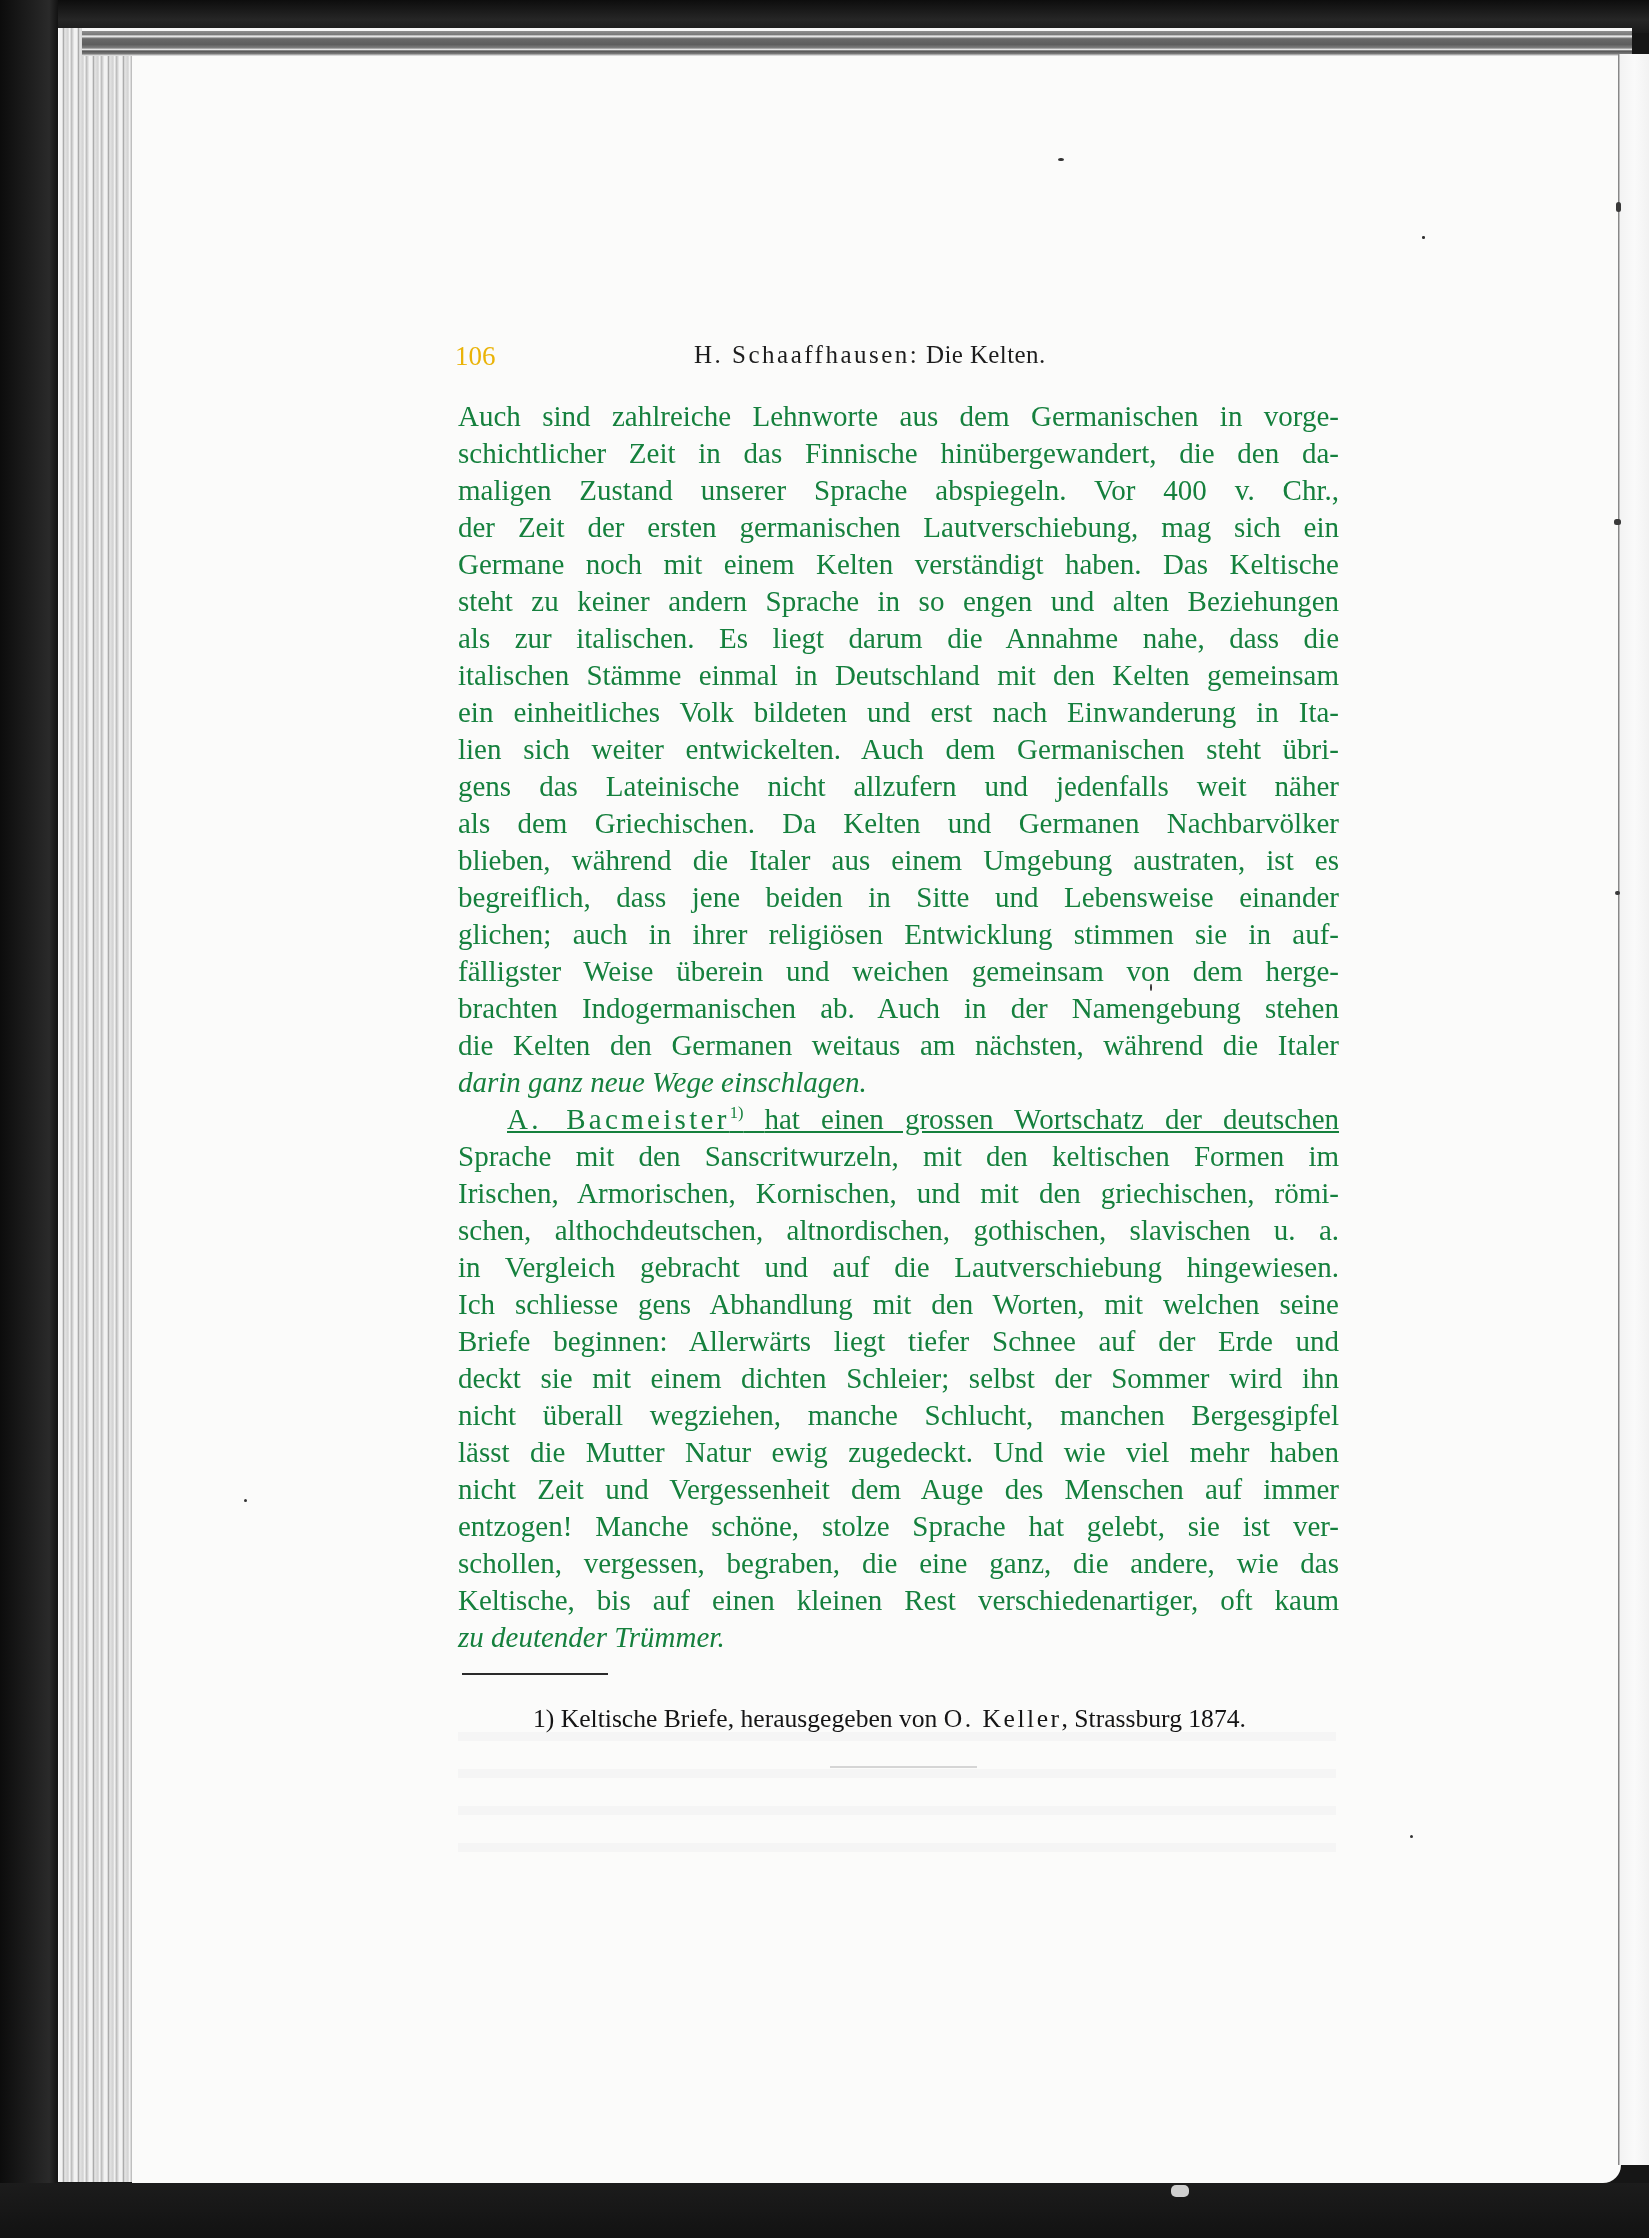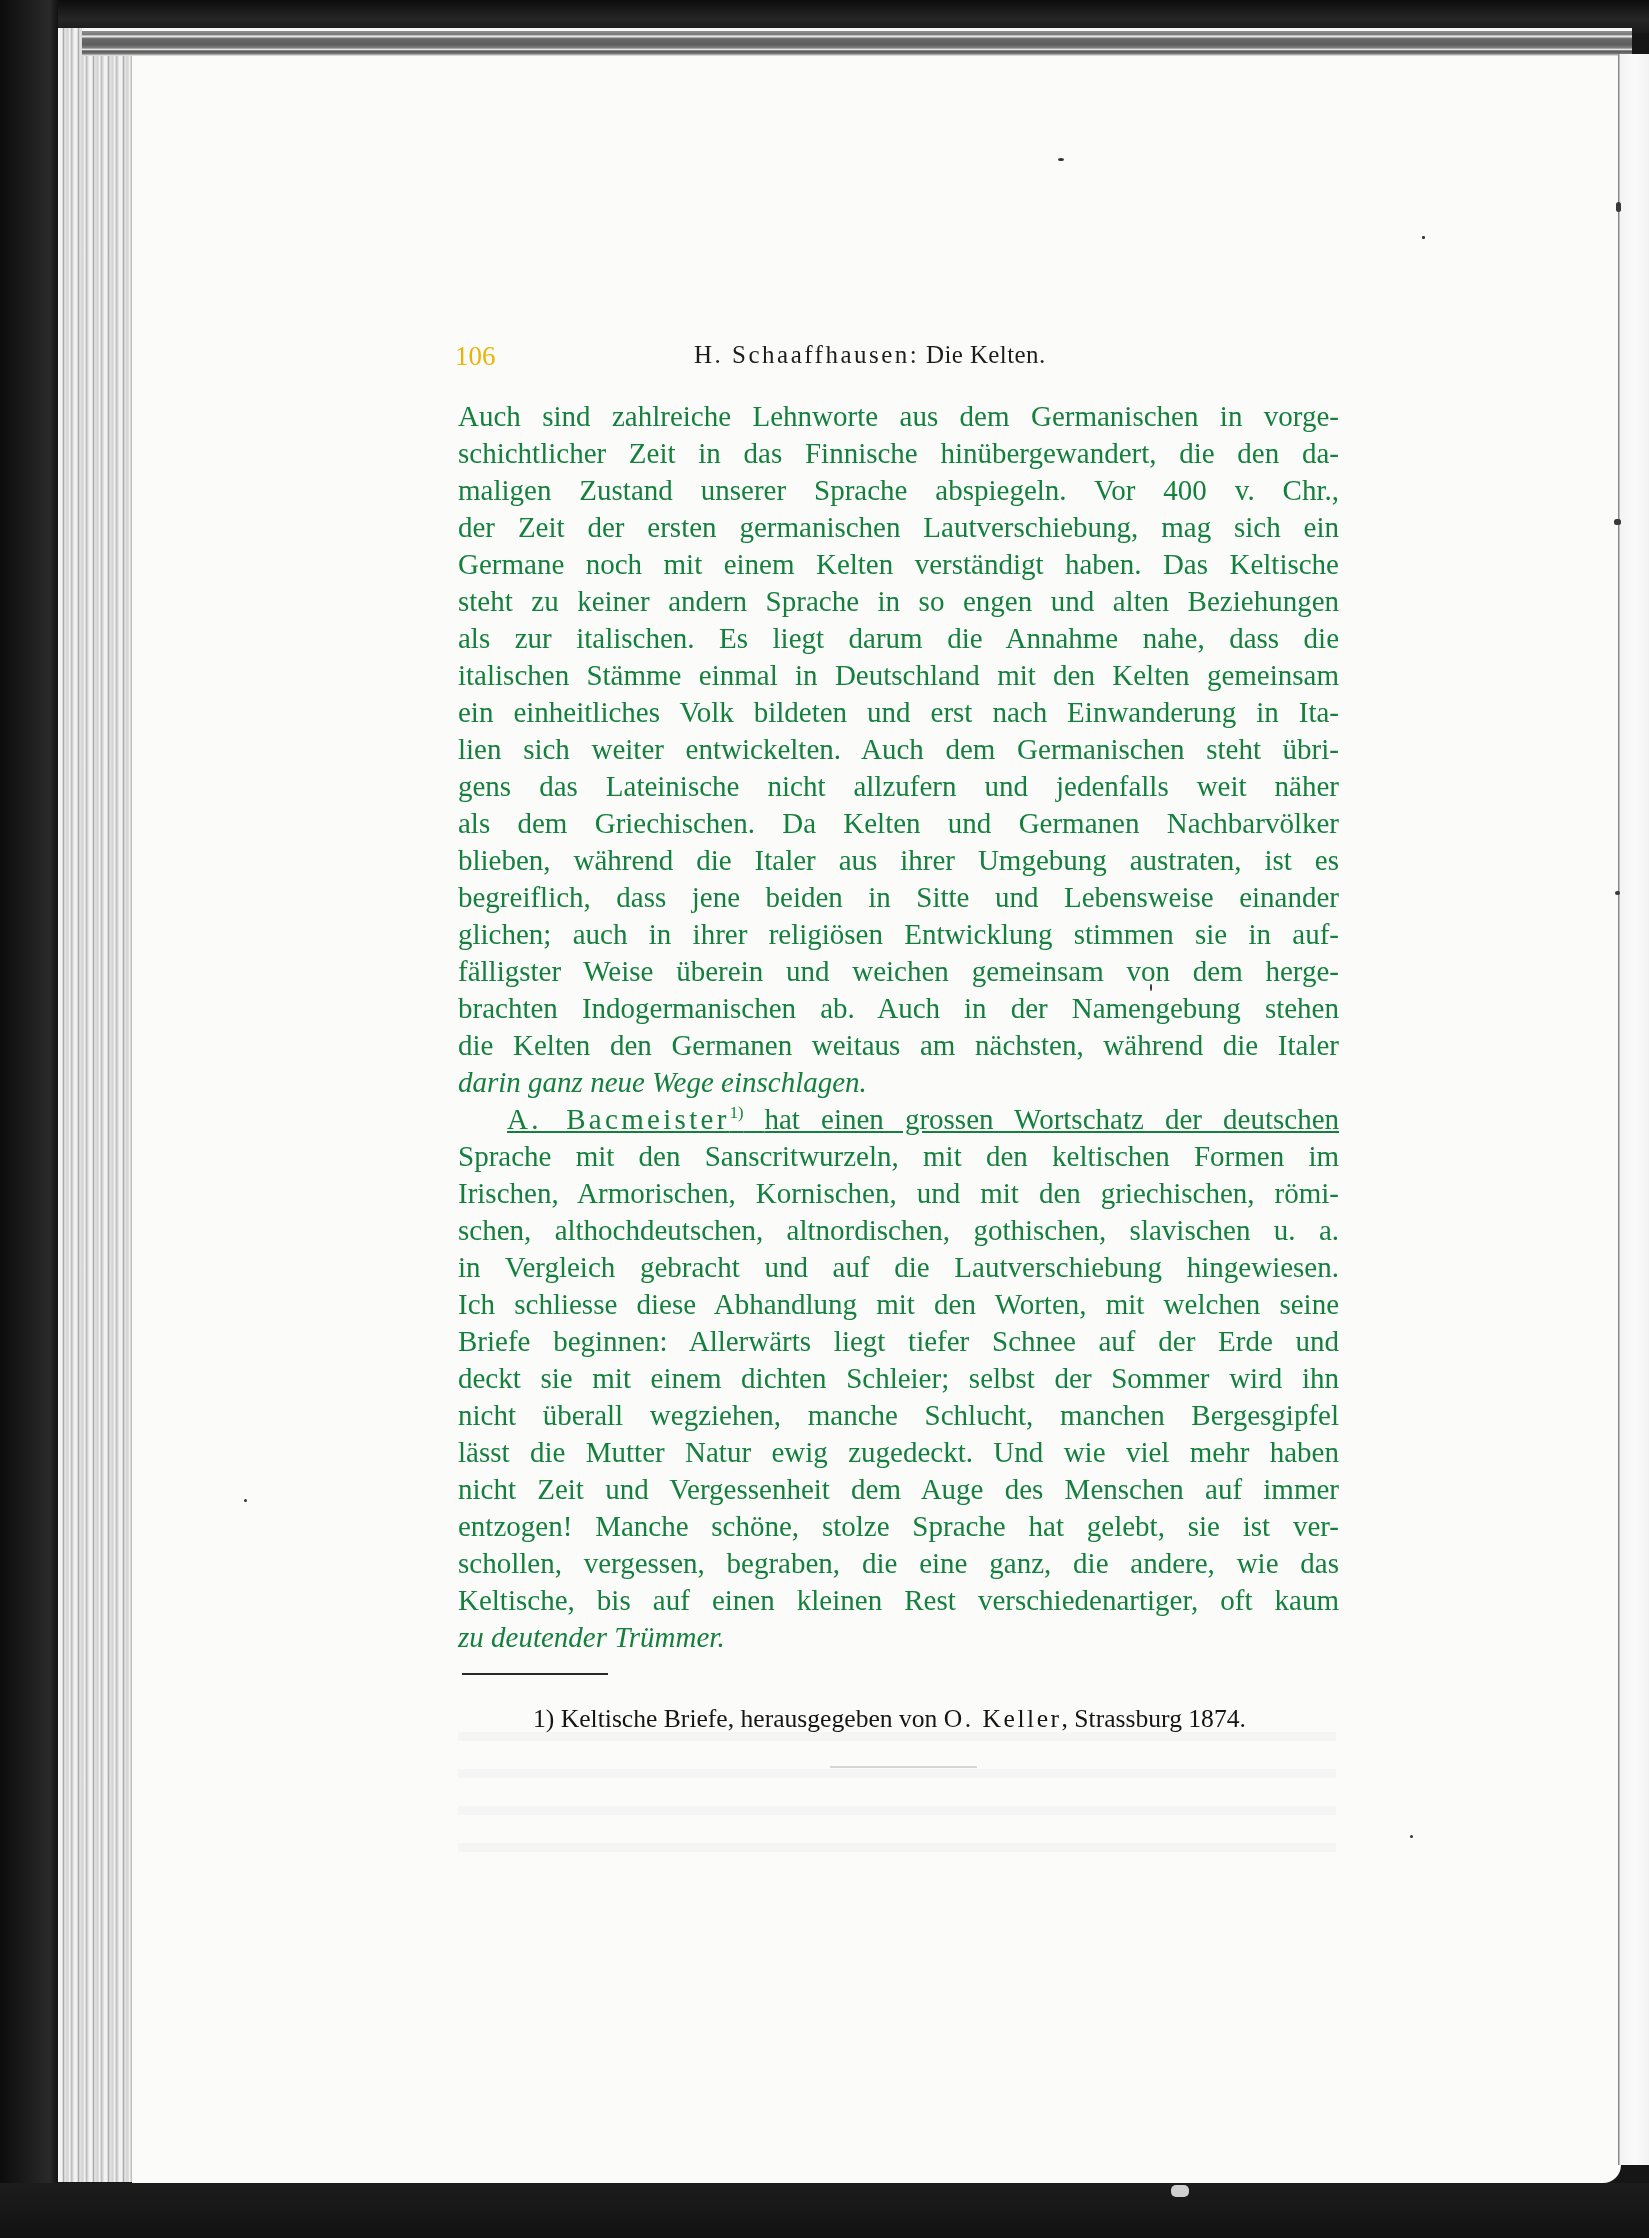--- a/index.html
+++ b/index.html
@@ -128,34 +128,34 @@
   <span class="line">maligen Zustand unserer Sprache abspiegeln. Vor 400 v. Chr.,</span>
   <span class="line">der Zeit der ersten germanischen Lautverschiebung, mag sich ein</span>
   <span class="line">Germane noch mit einem Kelten verständigt haben. Das Keltische</span>
   <span class="line">steht zu keiner andern Sprache in so engen und alten Beziehungen</span>
   <span class="line">als zur italischen. Es liegt darum die Annahme nahe, dass die</span>
   <span class="line">italischen Stämme einmal in Deutschland mit den Kelten gemeinsam</span>
   <span class="line">ein einheitliches Volk bildeten und erst nach Einwanderung in Ita-</span>
   <span class="line">lien sich weiter entwickelten. Auch dem Germanischen steht übri-</span>
   <span class="line">gens das Lateinische nicht allzufern und jedenfalls weit näher</span>
   <span class="line">als dem Griechischen. Da Kelten und Germanen Nachbarvölker</span>
-  <span class="line">blieben, während die Italer aus ihrer Umgebung austraten, ist es</span>
+  <span class="line">blieben, während die Italer aus einem Umgebung austraten, ist es</span>
   <span class="line">begreiflich, dass jene beiden in Sitte und Lebensweise einander</span>
   <span class="line">glichen; auch in ihrer religiösen Entwicklung stimmen sie in auf-</span>
   <span class="line">fälligster Weise überein und weichen gemeinsam von dem herge-</span>
   <span class="line">brachten Indogermanischen ab. Auch in der Namengebung stehen</span>
   <span class="line">die Kelten den Germanen weitaus am nächsten, während die Italer</span>
   <span class="line last">darin ganz neue Wege einschlagen.</span>
 
   <span class="line indent"><span class="spaced">A. Bacmeister</span><sup class="fnref">1)</sup> <span>hat einen grossen Wortschatz der deutschen</span></span>
   <span class="line">Sprache mit den Sanscritwurzeln, mit den keltischen Formen im</span>
   <span class="line">Irischen, Armorischen, Kornischen, und mit den griechischen, römi-</span>
   <span class="line">schen, althochdeutschen, altnordischen, gothischen, slavischen u. a.</span>
   <span class="line">in Vergleich gebracht und auf die Lautverschiebung hingewiesen.</span>
-  <span class="line">Ich schliesse diese Abhandlung mit den Worten, mit welchen seine</span>
+  <span class="line">Ich schliesse gens Abhandlung mit den Worten, mit welchen seine</span>
   <span class="line">Briefe beginnen: Allerwärts liegt tiefer Schnee auf der Erde und</span>
   <span class="line">deckt sie mit einem dichten Schleier; selbst der Sommer wird ihn</span>
   <span class="line">nicht überall wegziehen, manche Schlucht, manchen Bergesgipfel</span>
   <span class="line">lässt die Mutter Natur ewig zugedeckt. Und wie viel mehr haben</span>
   <span class="line">nicht Zeit und Vergessenheit dem Auge des Menschen auf immer</span>
   <span class="line">entzogen! Manche schöne, stolze Sprache hat gelebt, sie ist ver-</span>
   <span class="line">schollen, vergessen, begraben, die eine ganz, die andere, wie das</span>
   <span class="line">Keltische, bis auf einen kleinen Rest verschiedenartiger, oft kaum</span>
   <span class="line last">zu deutender Trümmer.</span>
 </div>

